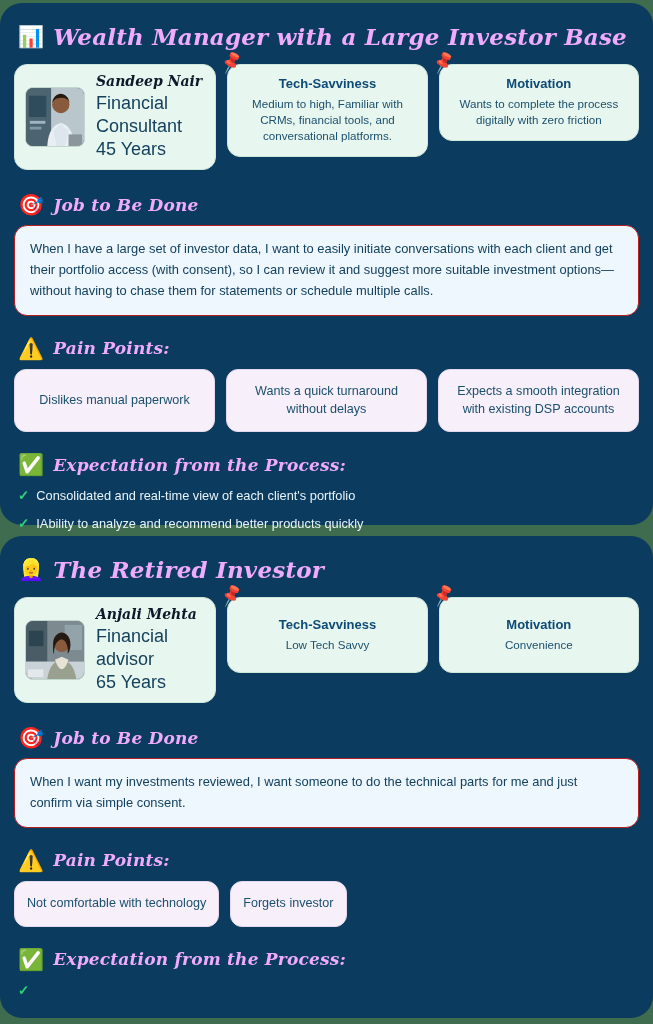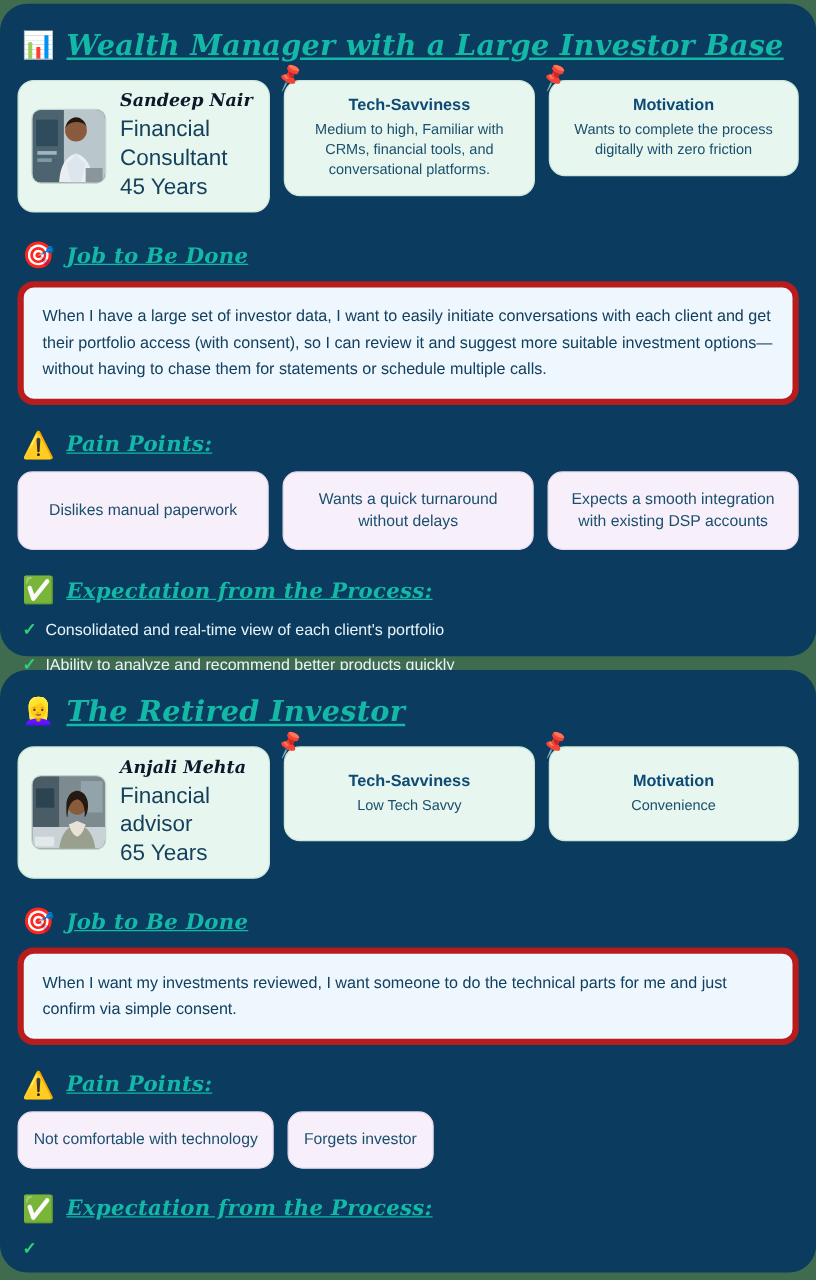--- a/index.html
+++ b/index.html
@@ -40,23 +40,22 @@
   .section-head .emoji {
     font-size: 21px;
     line-height: 1;
     flex: 0 0 auto;
     filter: saturate(1.1);
   }
   .head-title {
     font-family: "DejaVu Serif", serif;
     font-style: italic;
     font-weight: 700;
-    color: #14b8a6;
+    color: #f0abfc;
     letter-spacing: .2px;
-    text-decoration: underline;
   }
   .title-xl { font-size: 23px; }
   .title-lg { font-size: 17px; }
 
   .persona-title-row { margin-bottom: 14px; padding-top: 6px; }
   .jtbd-head { margin-top: 24px; margin-bottom: 10px; }
   .pain-head { margin-top: 22px; margin-bottom: 10px; }
   .exp-head  { margin-top: 22px; margin-bottom: 11px; }
 
   
@@ -134,21 +133,21 @@
     left: -7px;
     font-size: 17px;
     line-height: 1;
     transform: rotate(-18deg);
     pointer-events: none;
   }
 
   
   .quote-box {
     background: #eef7fd;
-    border: 5px solid #b91c1c;
+    border: 1px solid #b91c1c;
     border-radius: 13px;
     padding: 13px 15px;
     font-size: 12.9px;
     line-height: 1.62;
     color: #12405e;
   }
 
   
   .chips-row {
     display: flex;

